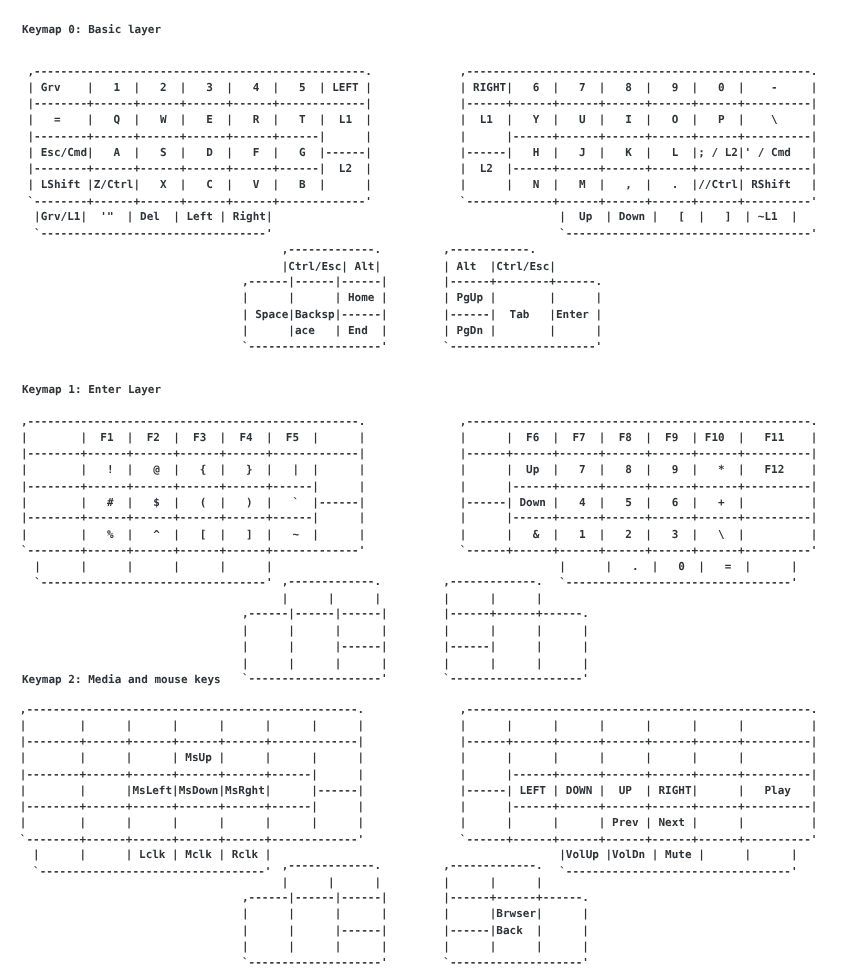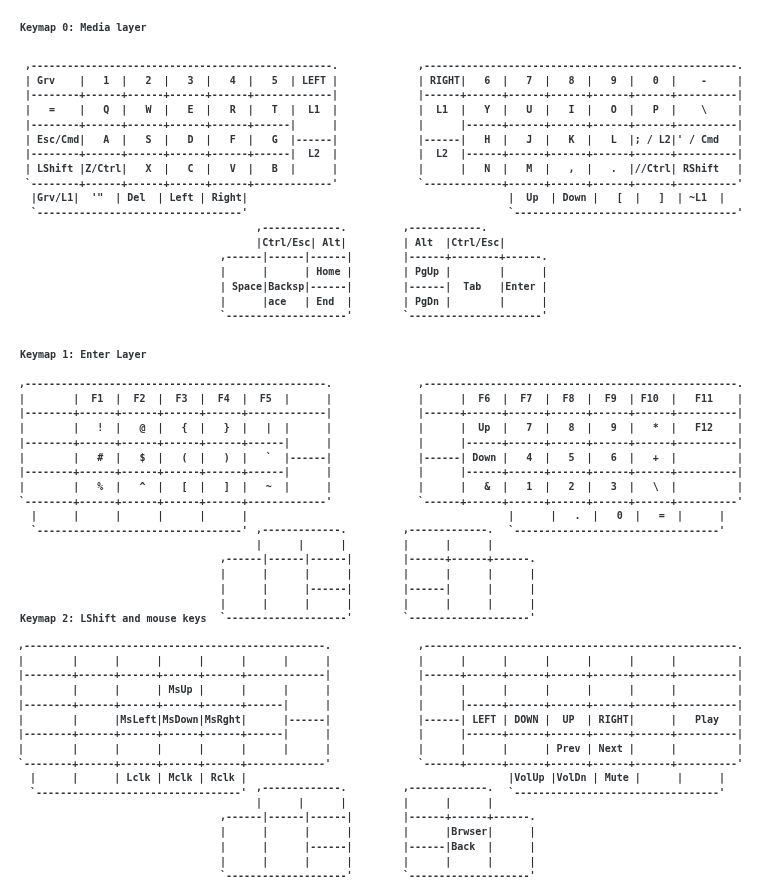--- a/index.html
+++ b/index.html
@@ -32,21 +32,21 @@
     color: #2e3338;
     white-space: pre;
   }
 </style>
 </head>
 <body>
 
 <div id="screen">
 
   <div>
-    <pre class="title" style="left:20px; top:21px;">Keymap 0: Media layer</pre>
+    <pre class="title" style="left:20px; top:21px;">Keymap 0: Basic layer</pre>
     <pre class="ascii" style="left:25px; top:59px;">,--------------------------------------------------.
 | Grv    |   1  |   2  |   3  |   4  |   5  | LEFT |
 |--------+------+------+------+------+-------------|
 |   =    |   Q  |   W  |   E  |   R  |   T  |  L1  |
 |--------+------+------+------+------+------|      |
 | Esc/Cmd|   A  |   S  |   D  |   F  |   G  |------|
 |--------+------+------+------+------+------|  L2  |
 | LShift |Z/Ctrl|   X  |   C  |   V  |   B  |      |
 `--------+------+------+------+------+-------------'
  |Grv/L1|  '"  | Del  | Left | Right|
@@ -112,21 +112,21 @@
     <pre class="ascii" style="left:403px; top:523px;">,-------------.
 |      |      |
 |------+------+------.
 |      |      |      |
 |------|      |      |
 |      |      |      |
 `--------------------'</pre>
   </div>
 
   <div>
-    <pre class="title" style="left:20px; top:612px;">Keymap 2: LShift and mouse keys</pre>
+    <pre class="title" style="left:20px; top:612px;">Keymap 2: Media and mouse keys</pre>
     <pre class="ascii" style="left:18px; top:639px;">,--------------------------------------------------.
 |        |      |      |      |      |      |      |
 |--------+------+------+------+------+-------------|
 |        |      |      | MsUp |      |      |      |
 |--------+------+------+------+------+------|      |
 |        |      |MsLeft|MsDown|MsRght|      |------|
 |--------+------+------+------+------+------|      |
 |        |      |      |      |      |      |      |
 `--------+------+------+------+------+-------------'
   |      |      | Lclk | Mclk | Rclk |

